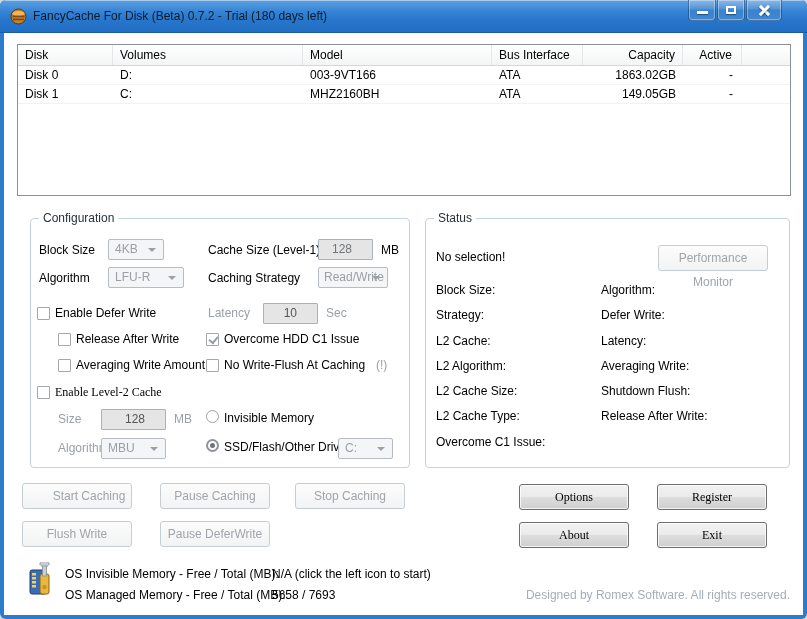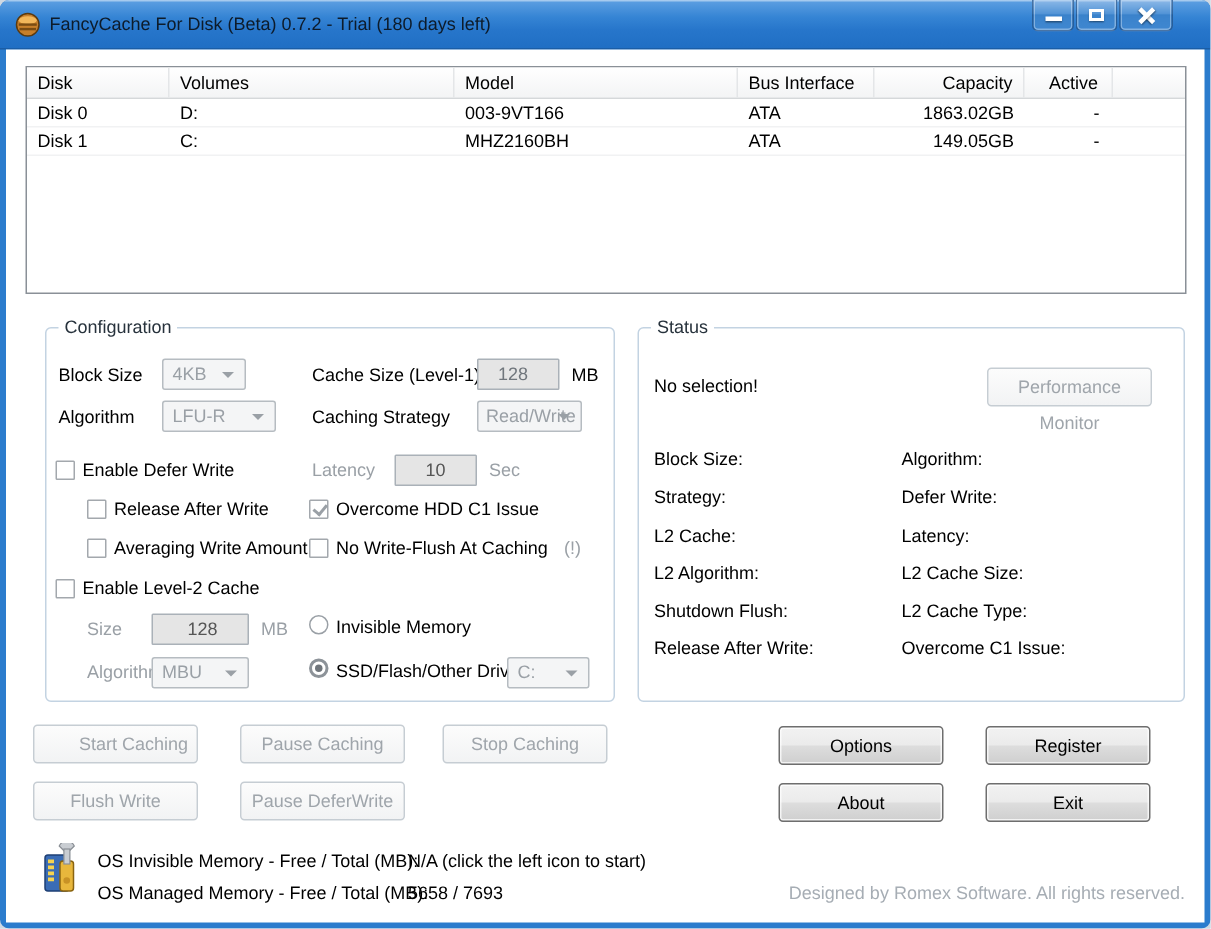--- a/index.html
+++ b/index.html
@@ -64,20 +64,21 @@
   .radio.sel::after{content:"";position:absolute;left:2px;top:2px;width:5px;height:5px;border-radius:50%;background:#70767c;}
   
   .btn{
     position:absolute;width:110px;height:26px;text-align:center;line-height:24px;
     border-radius:3px;cursor:default;
   }
   .btn.enabled{
     border:1px solid #6e6e6e;color:#000;
     background:linear-gradient(#f2f2f2 0%,#ebebeb 48%,#dddddd 52%,#cfcfcf 100%);
     box-shadow:inset 0 0 0 1px rgba(255,255,255,.75);
+    font-family:Liberation Serif, serif;
   }
   .btn.disabled{
     border:1px solid #c6cdd3;color:#9fa5ab;
     background:linear-gradient(#fcfcfc,#f2f3f4);
   }
   
   .credit{position:absolute;color:#a6adb4;}
 </style>
 </head>
 <body>
@@ -161,48 +162,49 @@
     <span class="cb checked" style="left:175px;top:114px;"></span>
     <span class="lbl" style="left:193px;top:113px;">Overcome HDD C1 Issue</span>
 
     <span class="cb" style="left:27px;top:140px;"></span>
     <span class="lbl" style="left:45px;top:139px;">Averaging Write Amount</span>
     <span class="cb" style="left:175px;top:140px;"></span>
     <span class="lbl" style="left:193px;top:139px;">No Write-Flush At Caching</span>
     <span class="glbl" style="left:345px;top:139px;">(!)</span>
 
     <span class="cb" style="left:6px;top:167px;"></span>
-    <span class="lbl" style="left:24px;top:166px;">Enable Level-2 Cache</span>
+    <span class="lbl" style="left:24px;top:166px;font-family:Liberation Serif, serif;">Enable Level-2 Cache</span>
 
     <span class="glbl" style="left:27px;top:193px;">Size</span>
     <div class="tinput" style="left:70px;top:190px;width:65px;color:#555;">128</div>
     <span class="glbl" style="left:143px;top:193px;">MB</span>
     <span class="radio" style="left:175px;top:191px;"></span>
     <span class="lbl" style="left:193px;top:192px;">Invisible Memory</span>
 
     <span class="glbl" style="left:27px;top:222px;">Algorithm</span>
     <div class="combo" style="left:70px;top:219px;width:65px;"><span>MBU</span><span class="arr"></span></div>
     <span class="radio sel" style="left:175px;top:220px;"></span>
     <span class="lbl" style="left:193px;top:221px;">SSD/Flash/Other Drive</span>
     <div class="combo" style="left:307px;top:219px;width:55px;"><span>C:</span><span class="arr"></span></div>
   </div>
 
   <div class="groupbox" style="left:425px;top:218px;width:365px;height:250px;">
     <span class="gb-label">Status</span>
     <span class="lbl" style="left:10px;top:31px;">No selection!</span>
     <div class="btn disabled" style="left:232px;top:26px;">Performance Monitor</div>
 
-    <div style="position:absolute;left:10px;top:80px;width:345px;display:grid;grid-template-columns:165px auto;grid-auto-rows:25.3px;">
+    <div style="position:absolute;left:10px;top:64px;width:345px;display:grid;grid-template-columns:165px auto;grid-auto-rows:25.3px;">
       <span>Block Size:</span>
         <span>Algorithm:</span>
       <span>Strategy:</span>
       <span>Defer Write:</span>
         <span>L2 Cache:</span>
       <span>Latency:</span>
         <span>L2 Algorithm:</span>
+      <span>Averaging Write:</span>
         <span>L2 Cache Size:</span>
       <span>Shutdown Flush:</span>
         <span>L2 Cache Type:</span>
       <span>Release After Write:</span>
         <span>Overcome C1 Issue:</span>
     </div>
   </div>
 
   <div class="btn disabled" style="left:22px;top:483px;padding-left:24px;">Start Caching</div>
   <div class="btn disabled" style="left:160px;top:483px;">Pause Caching</div>

